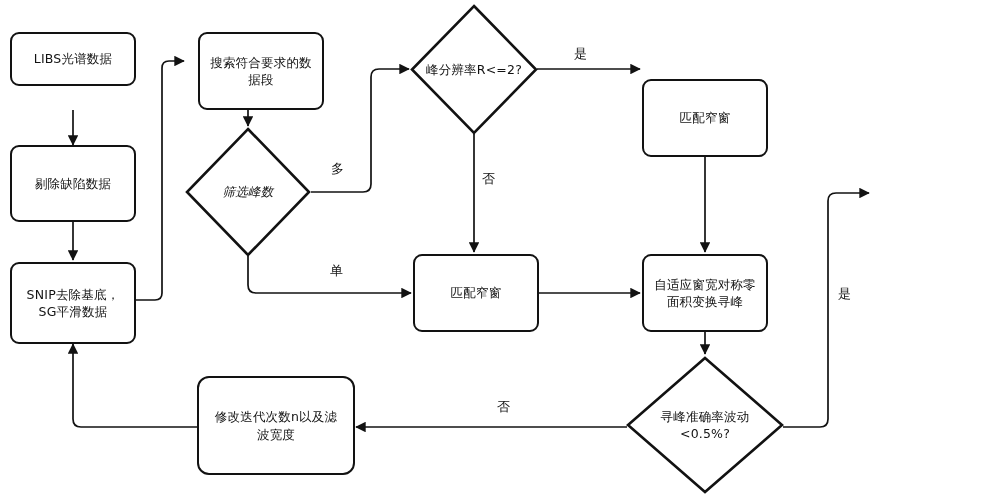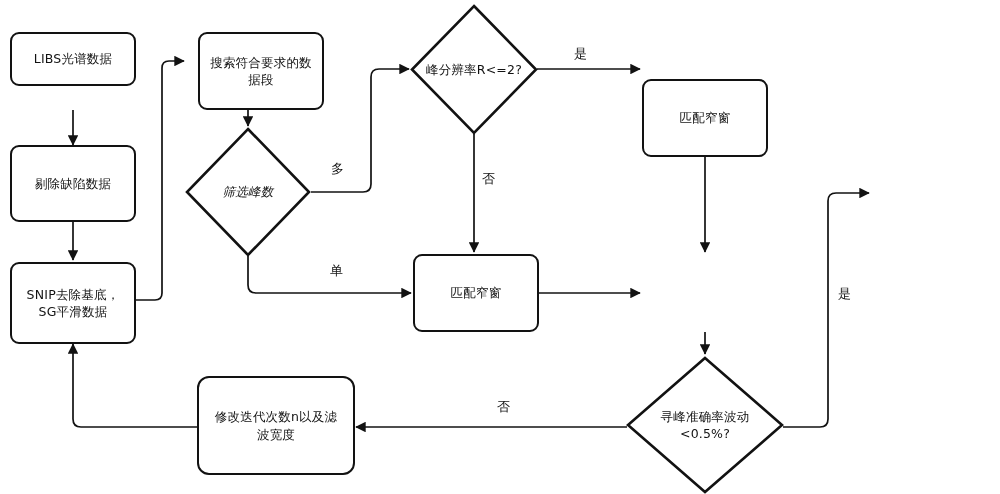--- a/index.html
+++ b/index.html
@@ -141,20 +141,24 @@
   </div>
 
   <div class="node process" style="left:642px; top:32px; width:126px; height:78px;margin-top:47px;">
     <span class="node-label">匹配窄窗</span>
   </div>
 
   <div class="node process" style="left:413px; top:254px; width:126px; height:78px;">
     <span class="node-label">匹配窄窗</span>
   </div>
 
+  <div class="node process" style="left:642px; top:254px; width:126px; height:78px;">
+    <span class="node-label">自适应窗宽对称零
+面积变换寻峰</span>
+  </div>
 
 
   <div class="node decision" style="left:626px; top:356px; width:158px; height:138px;">
     <svg class="diamond-shape" viewBox="0 0 158 138" preserveAspectRatio="none" xmlns="http://www.w3.org/2000/svg">
       <polygon points="79,2 156,69 79,136 2,69" fill="#ffffff" stroke="#121212" stroke-width="2.6"></polygon>
     </svg>
     <span class="node-label">寻峰准确率波动
 &lt;0.5%?</span>
   </div>
 

